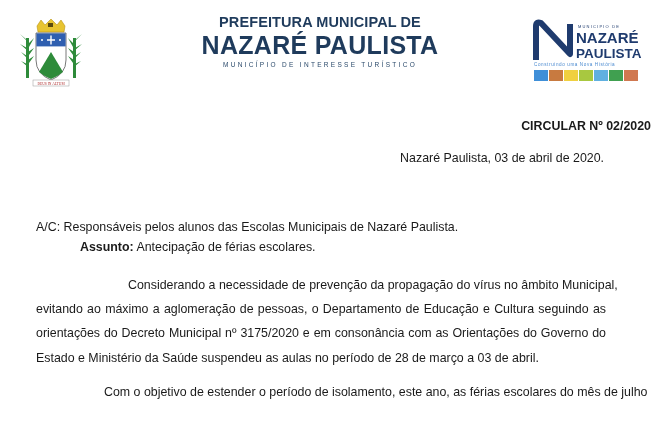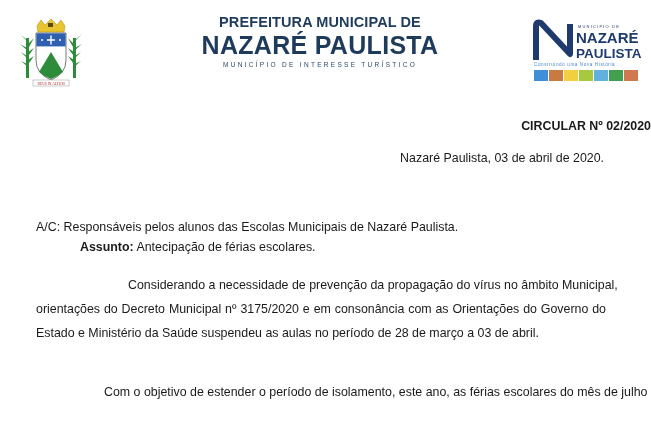--- a/index.html
+++ b/index.html
@@ -84,20 +84,21 @@
 <div class="doc">
   <div class="circ-title">CIRCULAR Nº 02/2020</div>
   <div class="date">Nazaré Paulista, 03 de abril de 2020.</div>
   <div class="ac">A/C: Responsáveis pelos alunos das Escolas Municipais de Nazaré Paulista.</div>
   <div class="assunto">
     <b>Assunto:</b><span> Antecipação de férias escolares.</span>
   </div>
 
   <div class="para p1">
     <span class="line" style="padding-left:92px">Considerando a necessidade de prevenção da propagação do vírus no âmbito Municipal,</span>
+    <span class="line">evitando ao máximo a aglomeração de pessoas, o Departamento de Educação e Cultura seguindo as</span>
     <span class="line">orientações do Decreto Municipal nº 3175/2020 e em consonância com as Orientações do Governo do</span>
     <span class="line last">Estado e Ministério da Saúde suspendeu as aulas no período de 28 de março a 03 de abril.</span>
   </div>
 
   <div class="para p2">
     <span class="line" style="padding-left:68px">Com o objetivo de estender o período de isolamento, este ano, as férias escolares do mês de julho</span>
   </div>
 </div>
 
 </body></html>

